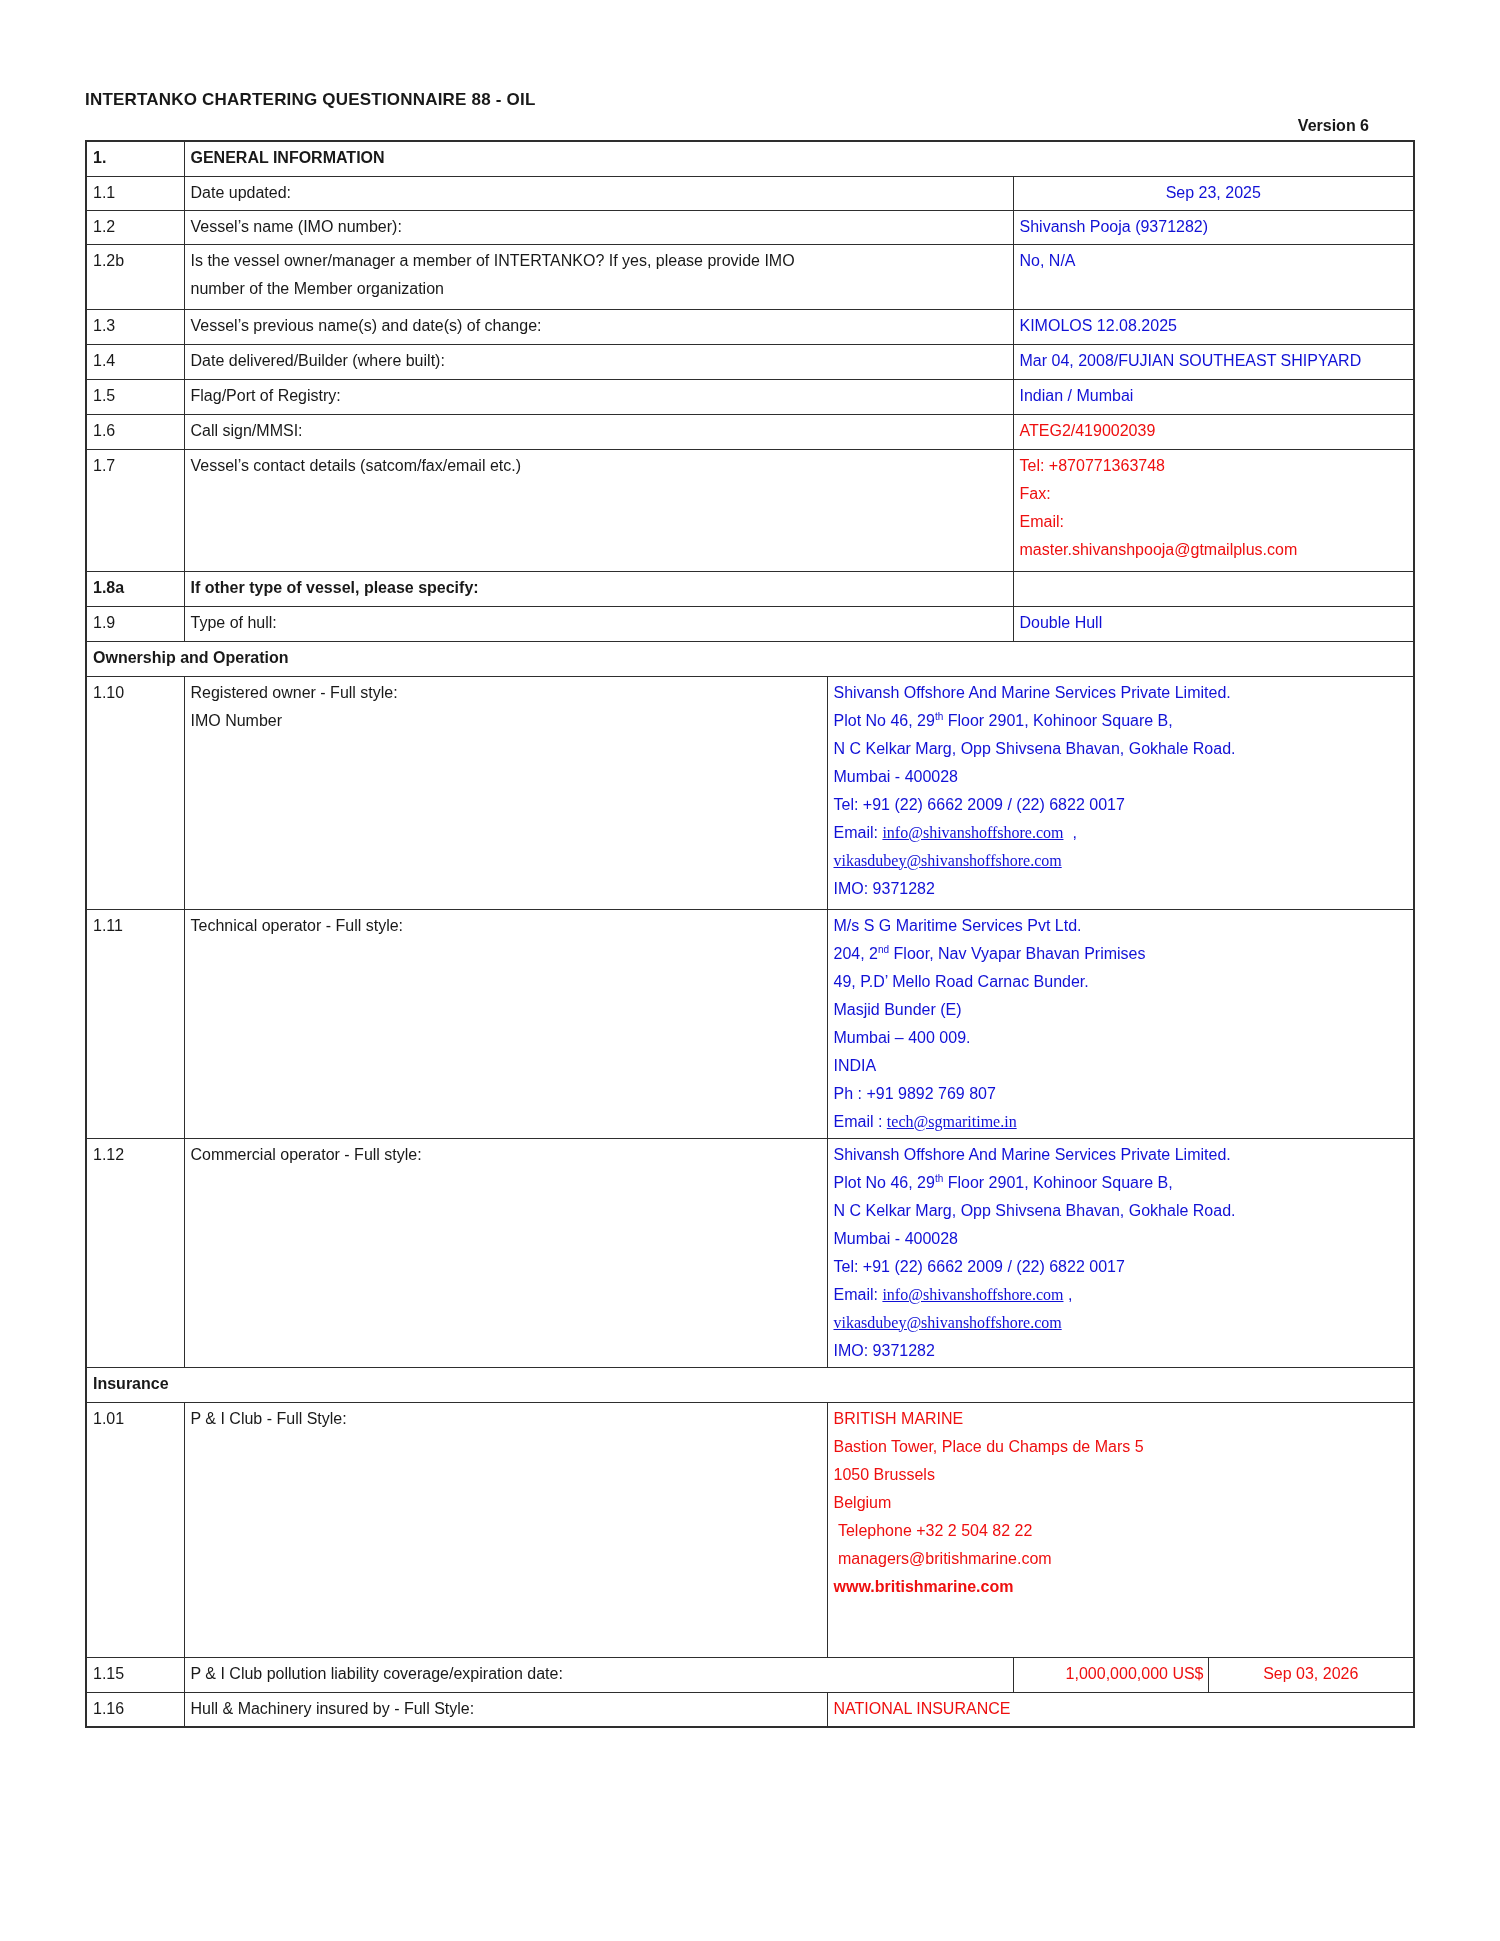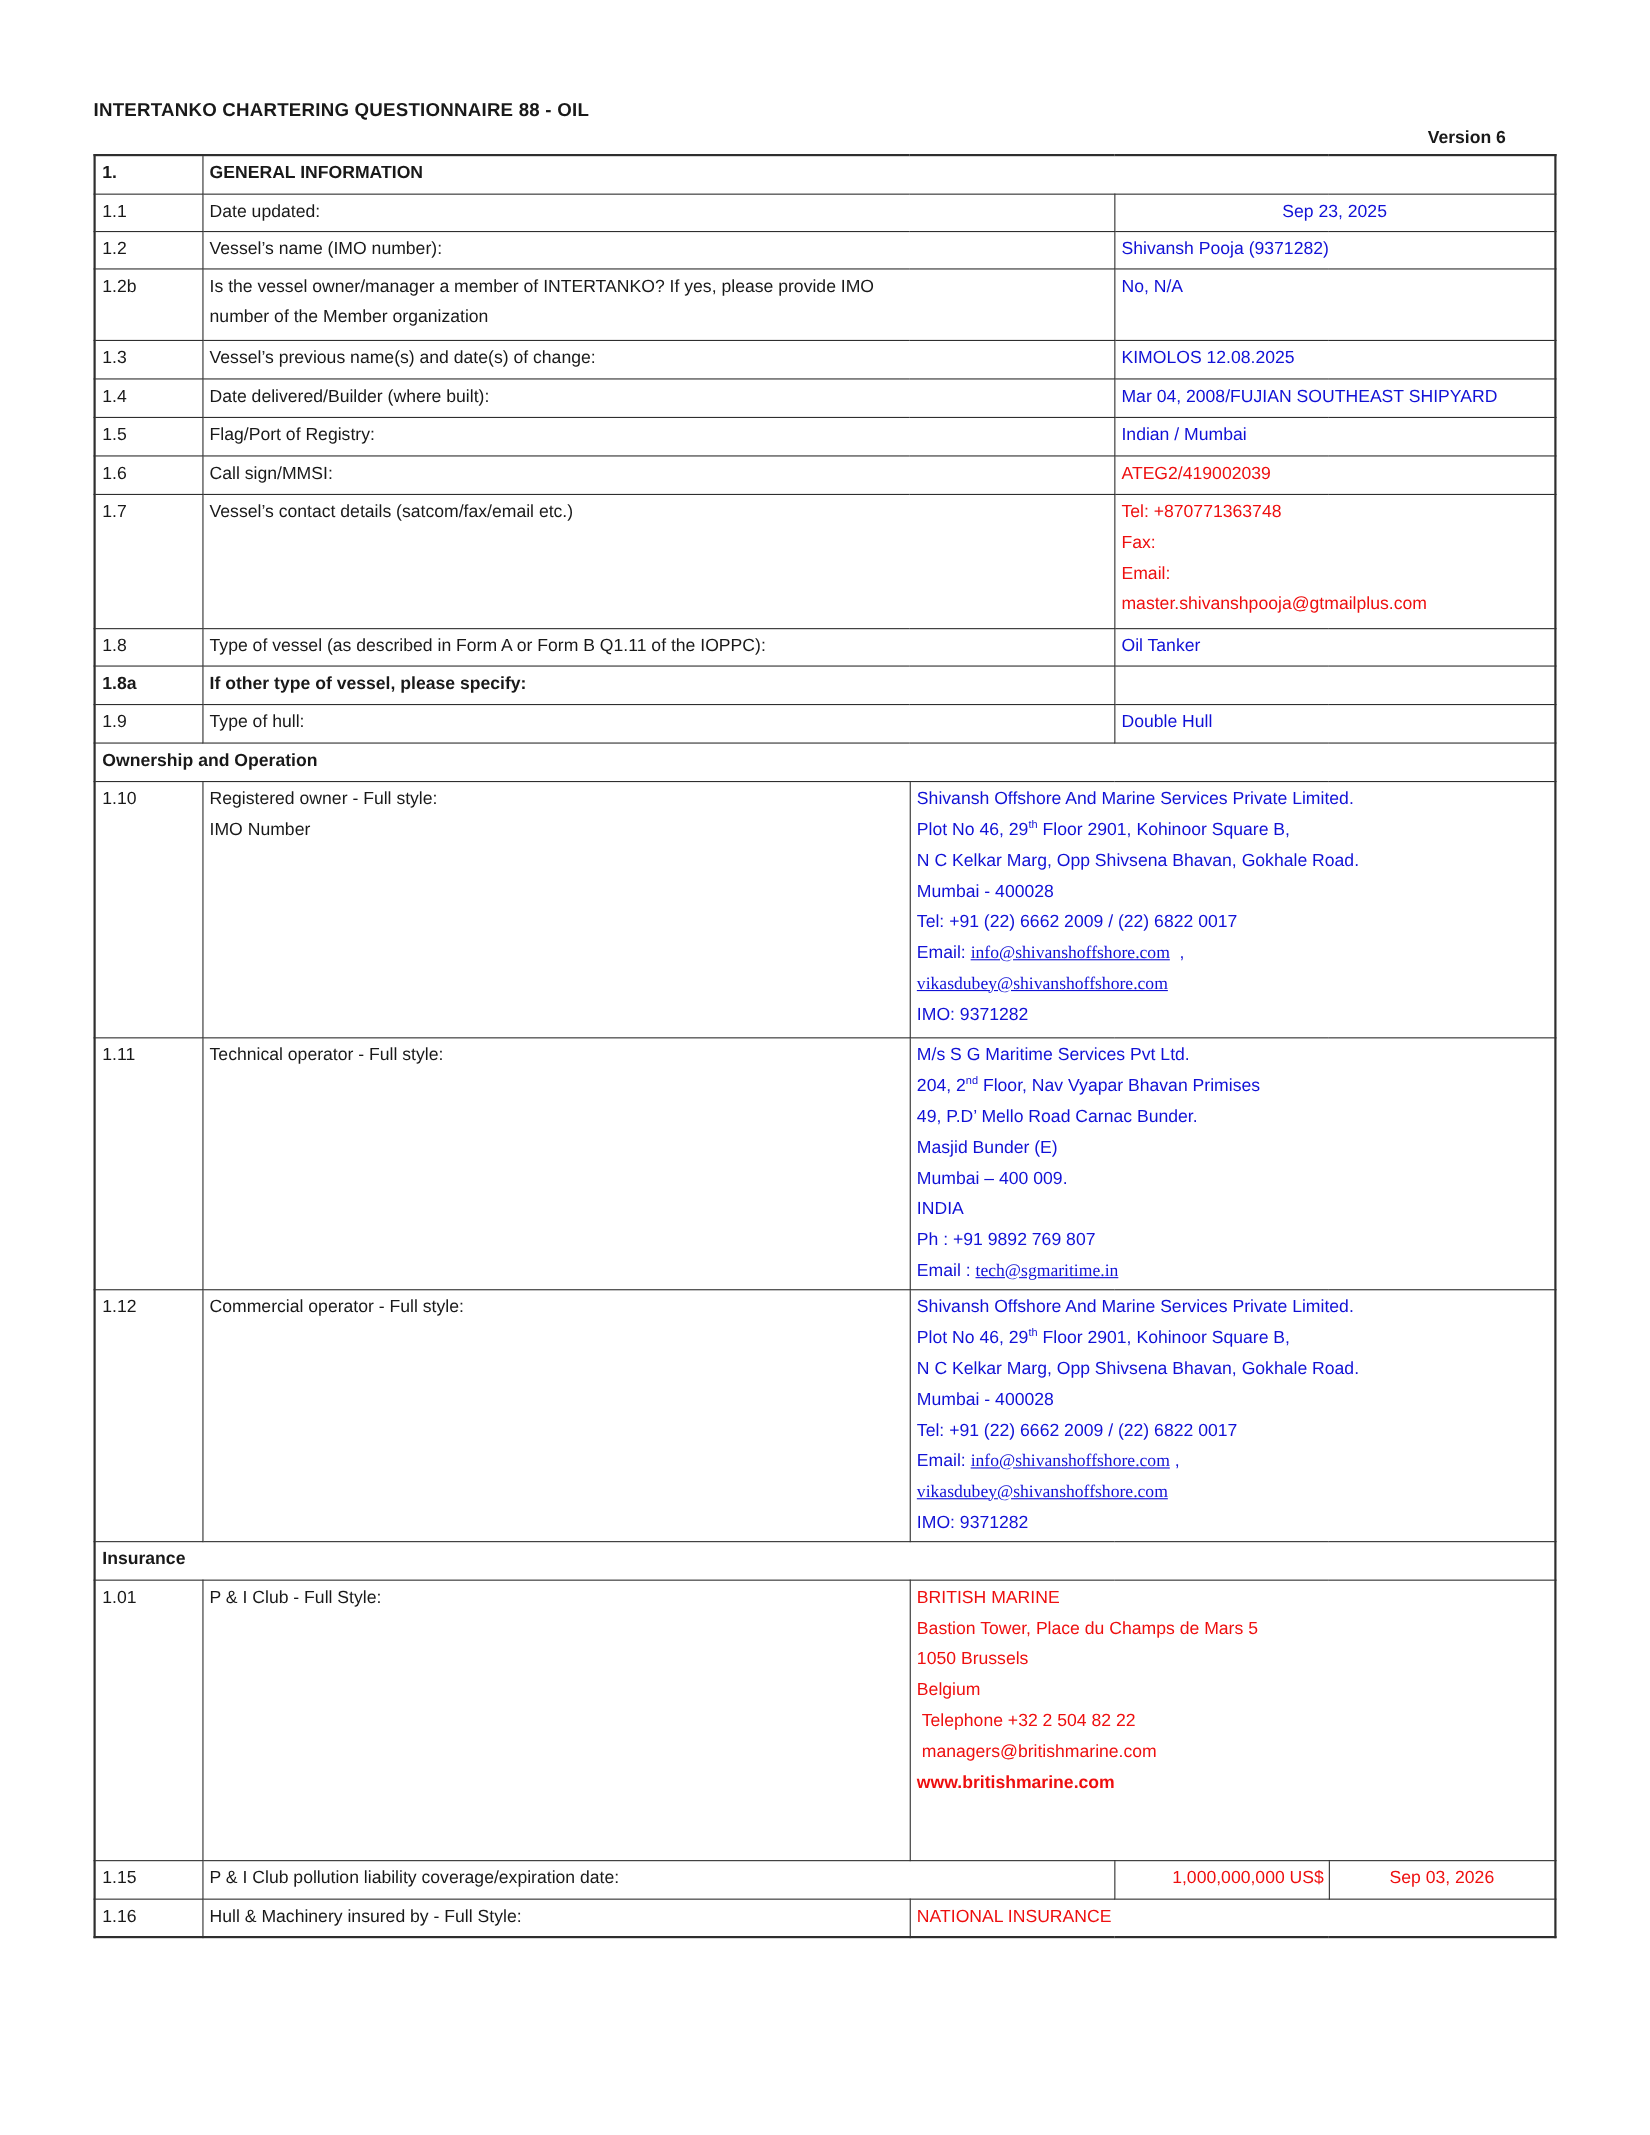--- a/index.html
+++ b/index.html
@@ -123,29 +123,20 @@
           <td class="qcell" colspan="2">
             <div class="line">Vessel’s contact details (satcom/fax/email etc.)</div>
           </td>
           <td class="vcell v-red" colspan="2">
             <div class="line">Tel: +870771363748</div>
             <div class="line">Fax:</div>
             <div class="line">Email:</div>
             <div class="line">master.shivanshpooja@gtmailplus.com</div>
           </td>
         </tr>
-        <tr style="height: 34px;">
-          <td class="numcell">1.8</td>
-          <td class="qcell" colspan="2">
-            <div class="line">Type of vessel (as described in Form A or Form B Q1.11 of the IOPPC):</div>
-          </td>
-          <td class="vcell v-blue" colspan="2">
-            <div class="line">Oil Tanker</div>
-          </td>
-        </tr>
         <tr style="height: 35px; font-weight: bold;">
           <td class="numcell">1.8a</td>
           <td class="qcell" colspan="2">
             <div class="line">If other type of vessel, please specify:</div>
           </td>
           <td class="vcell v-blue" colspan="2"></td>
         </tr>
         <tr style="height: 35px;">
           <td class="numcell">1.9</td>
           <td class="qcell" colspan="2">

